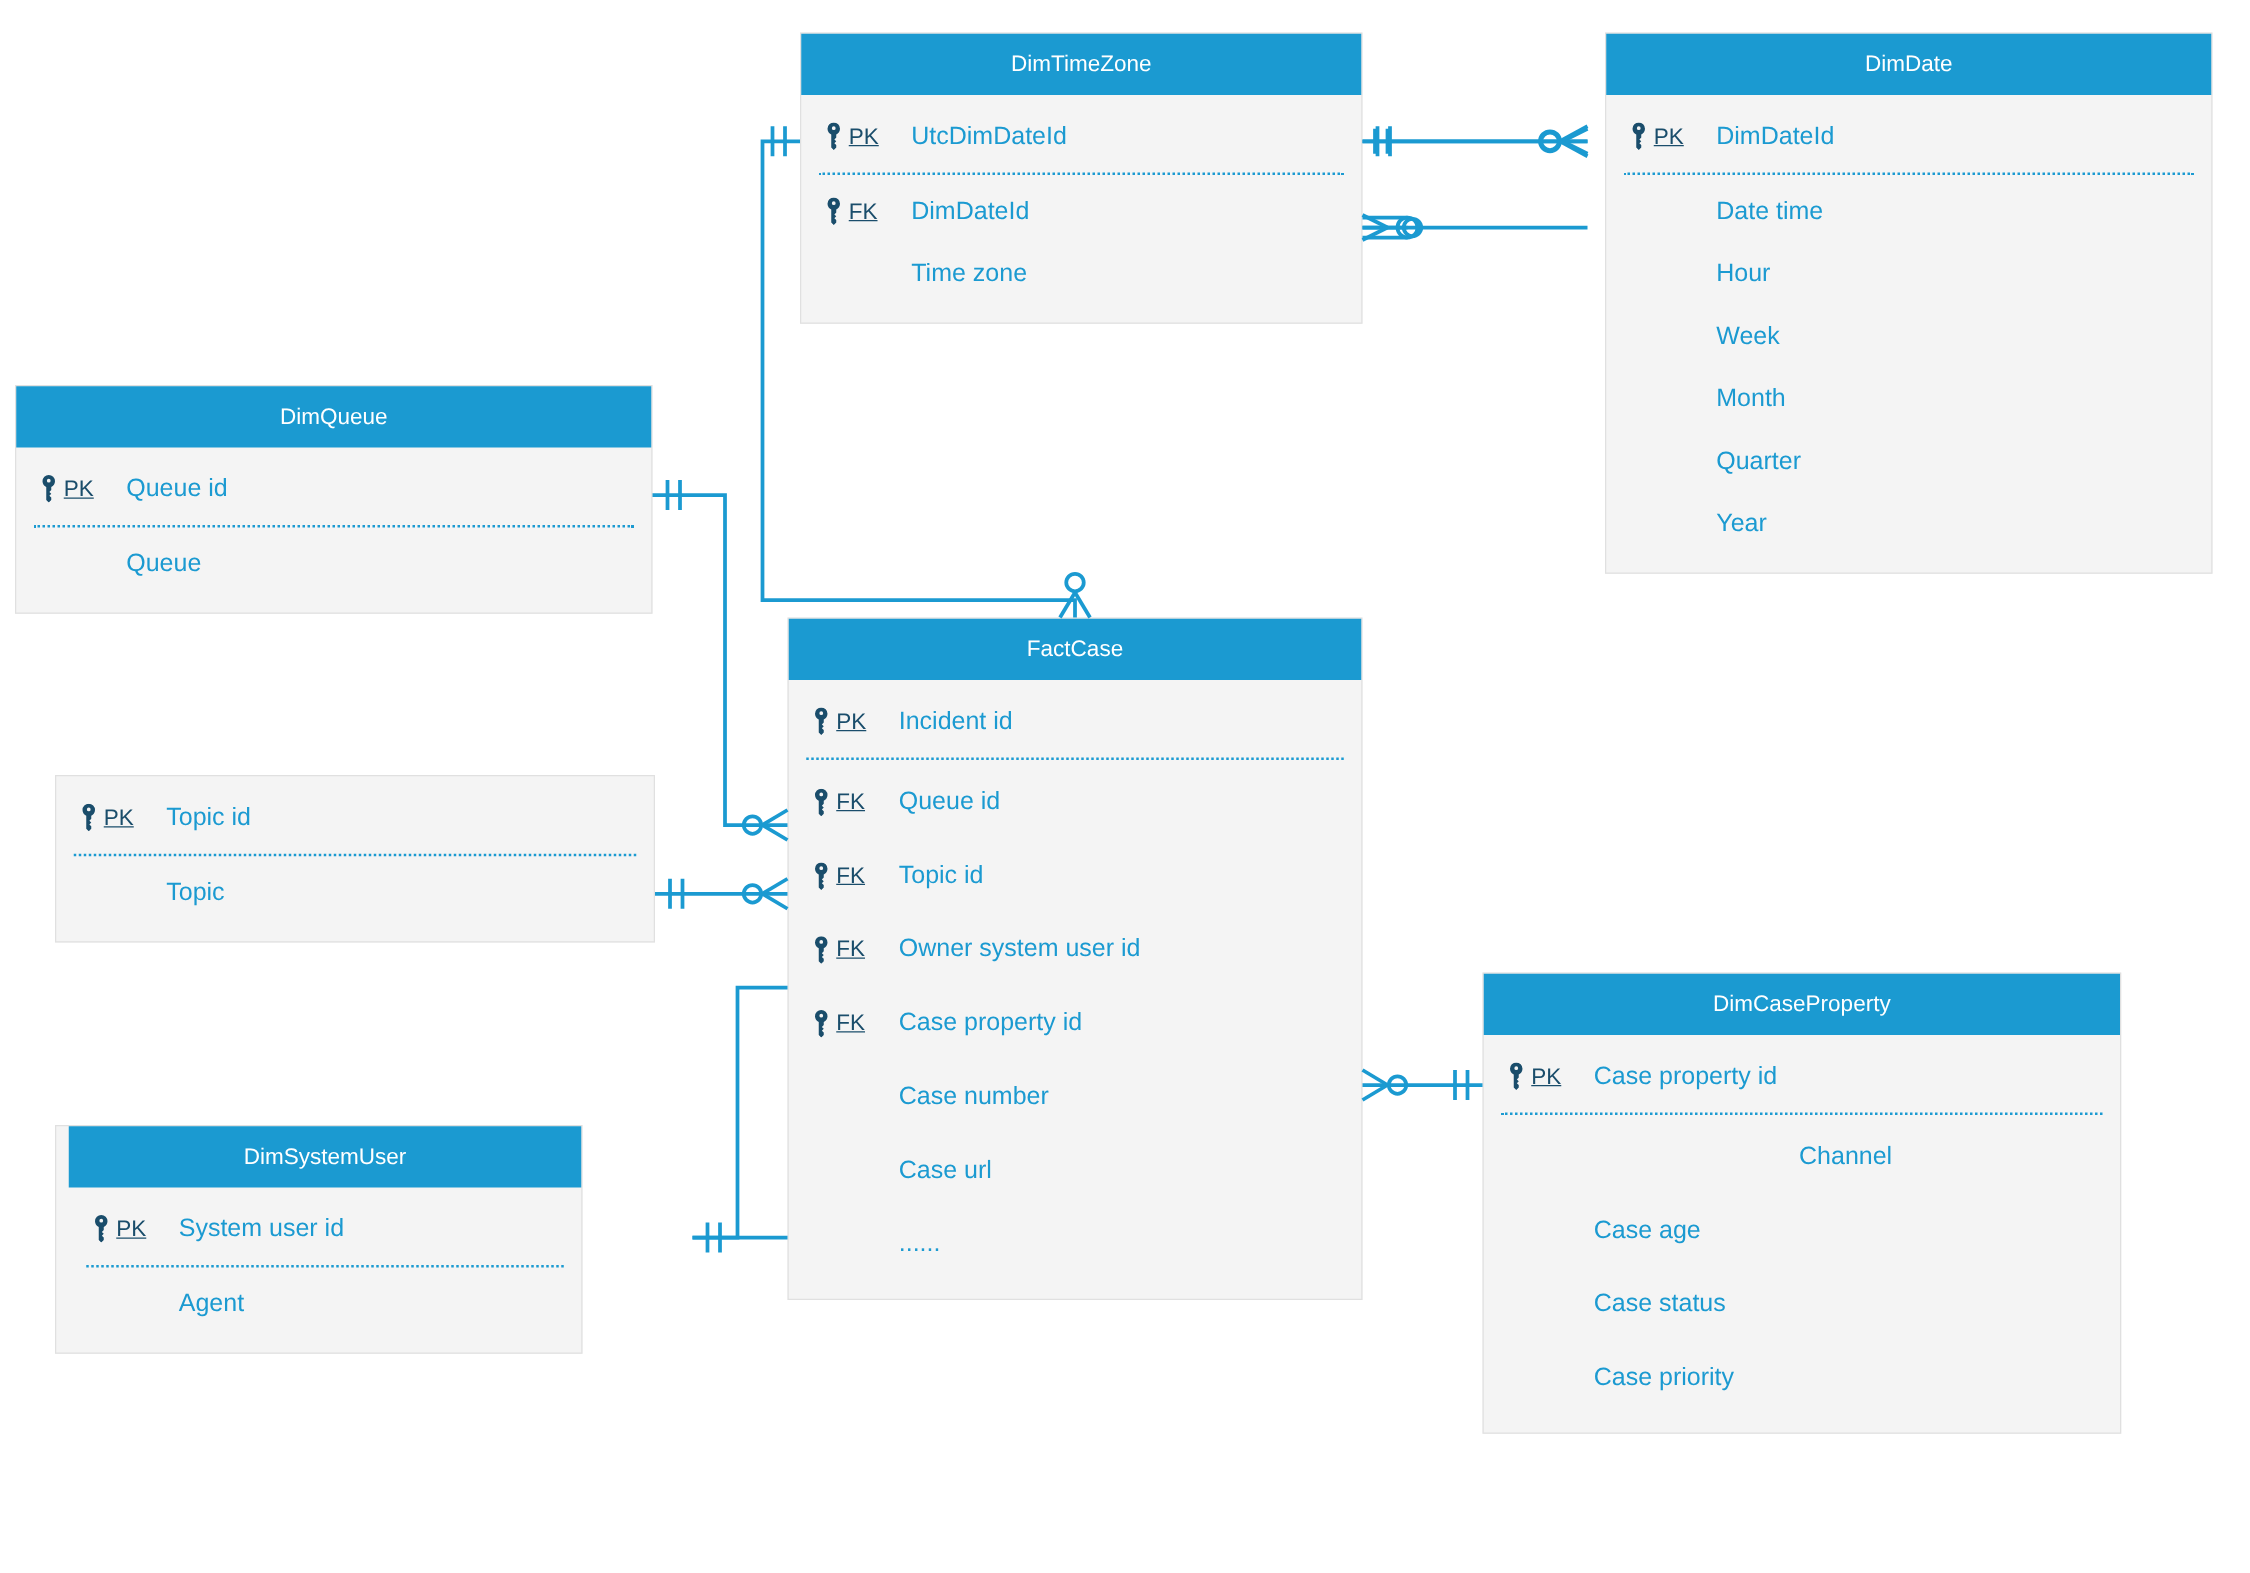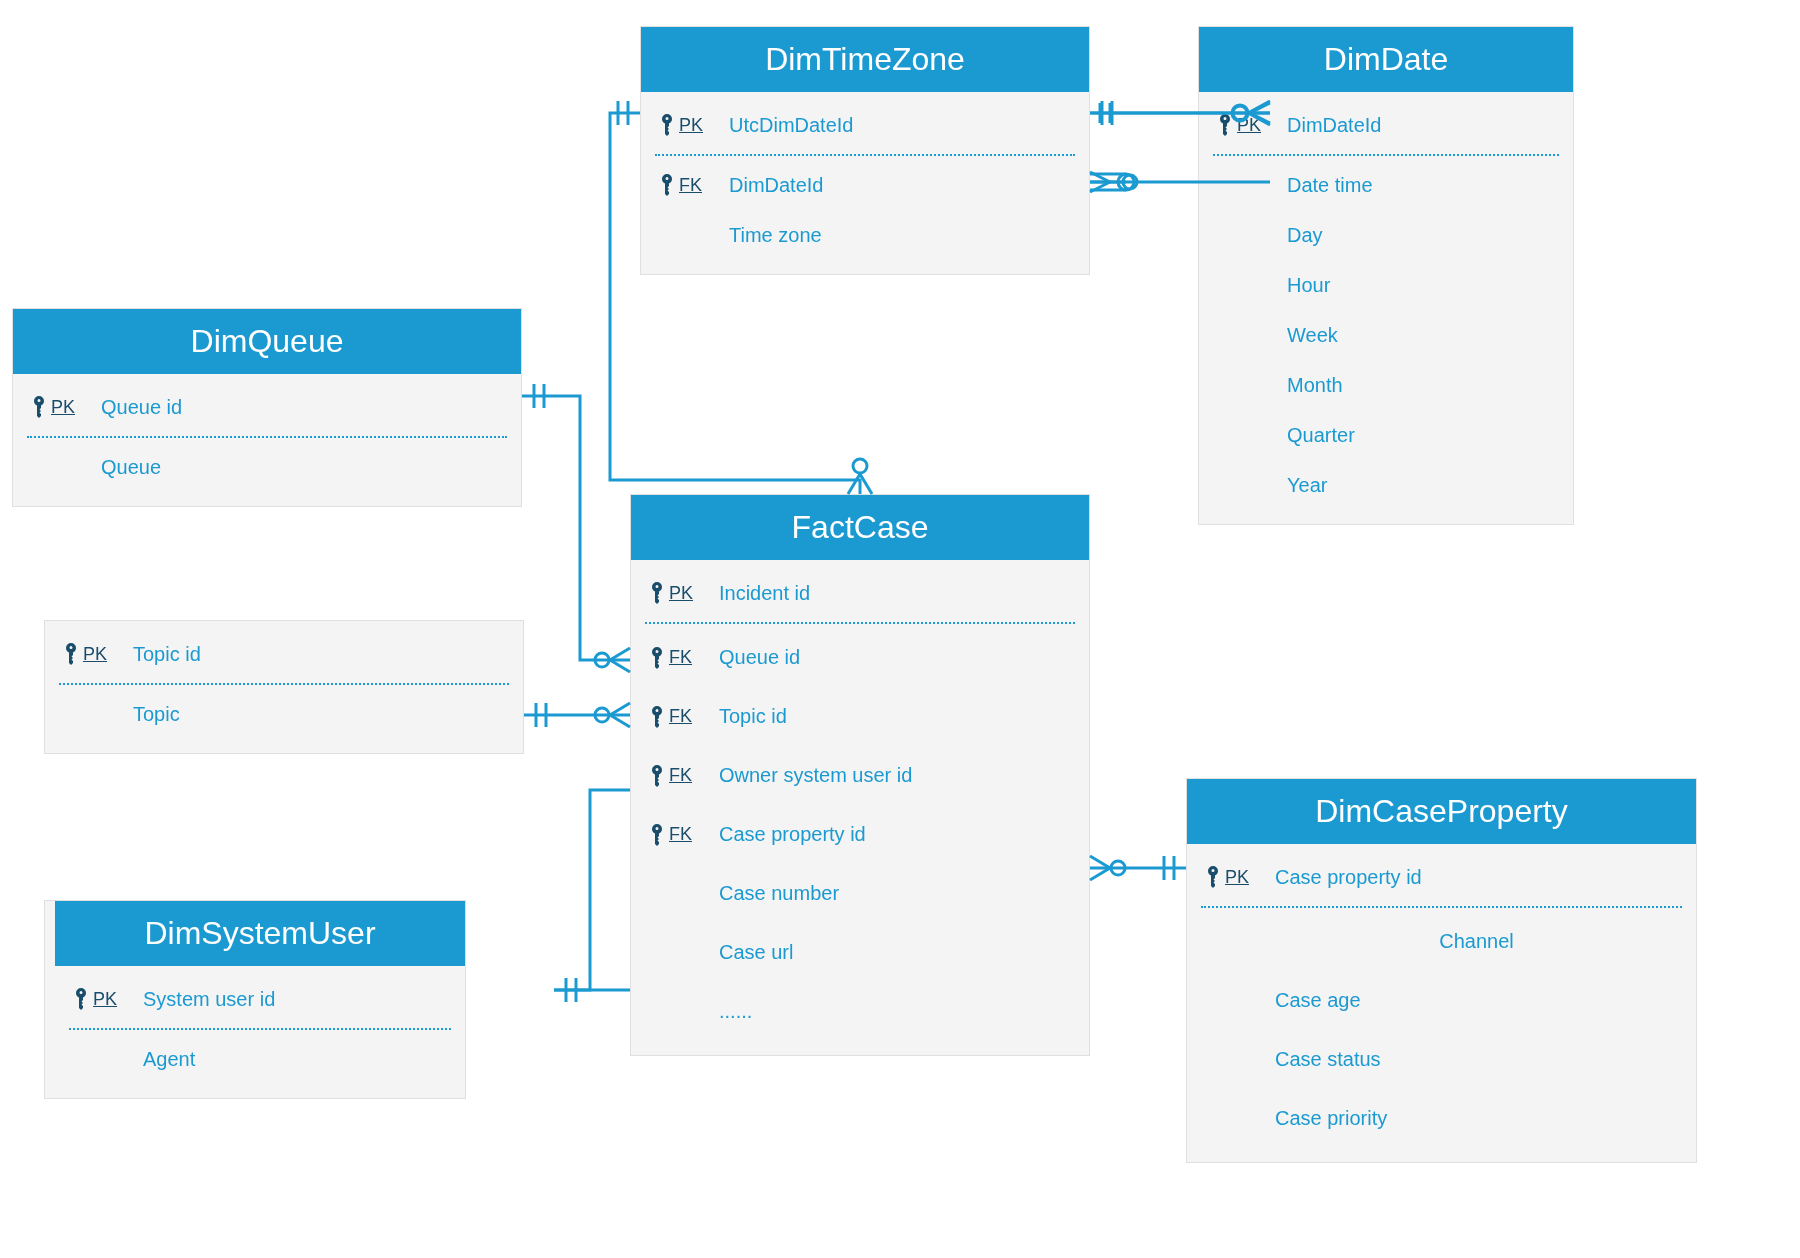--- a/index.html
+++ b/index.html
@@ -18,21 +18,21 @@
   }
   .entity {
     position: absolute;
     background: #f4f4f4;
     border: 1px solid #e0e0e0;
   }
   .entity-header {
     background: #1b9ad1;
     color: #ffffff;
     text-align: center;
-    font-size: 32px;
+    font-size: 18px;
     font-weight: 400;
     padding: 14px 10px;
   }
   .entity-body {
     padding: 8px 0 14px 0;
   }
   .field-row {
     display: flex;
     align-items: center;
     padding: 12px 18px;
@@ -112,42 +112,38 @@
         </span>
         <span class="field-name">DimDateId</span>
       </div>
       <div class="field-row">
         <span class="key-col"></span>
         <span class="field-name">Time zone</span>
       </div>
     </div>
   </div>
 
-  <div class="entity" style="left:1198px; top:26px; width:376px;">
+  <div class="entity" style="left:1284px; top:26px; width:486px;">
     <div class="entity-header">DimDate</div>
     <div class="entity-body">
       <div class="field-row">
         <span class="key-col">
           <span class="key-icon">
               <svg class="key-svg" viewBox="0 0 16 22" width="16" height="22">
                 <path d="M8 0a5 5 0 0 0-5 5c0 2 1.2 3.7 3 4.5V20l2 2 2-2v-2l-1.5-1.5L10 15l-1.5-1.5L10 12V9.5c1.8-.8 3-2.5 3-4.5a5 5 0 0 0-5-5zm0 3a1.5 1.5 0 1 1 0 3 1.5 1.5 0 0 1 0-3z"></path>
               </svg>
             </span>
           <span>PK</span>
         </span>
         <span class="field-name">DimDateId</span>
       </div>
       <hr class="pk-divider">
       <div class="field-row">
           <span class="key-col"></span>
           <span class="field-name">Date time</span>
-        </div>
-      <div class="field-row">
-          <span class="key-col"></span>
-          <span class="field-name">Day</span>
         </div>
       <div class="field-row">
           <span class="key-col"></span>
           <span class="field-name">Hour</span>
         </div>
       <div class="field-row">
           <span class="key-col"></span>
           <span class="field-name">Week</span>
         </div>
       <div class="field-row">

